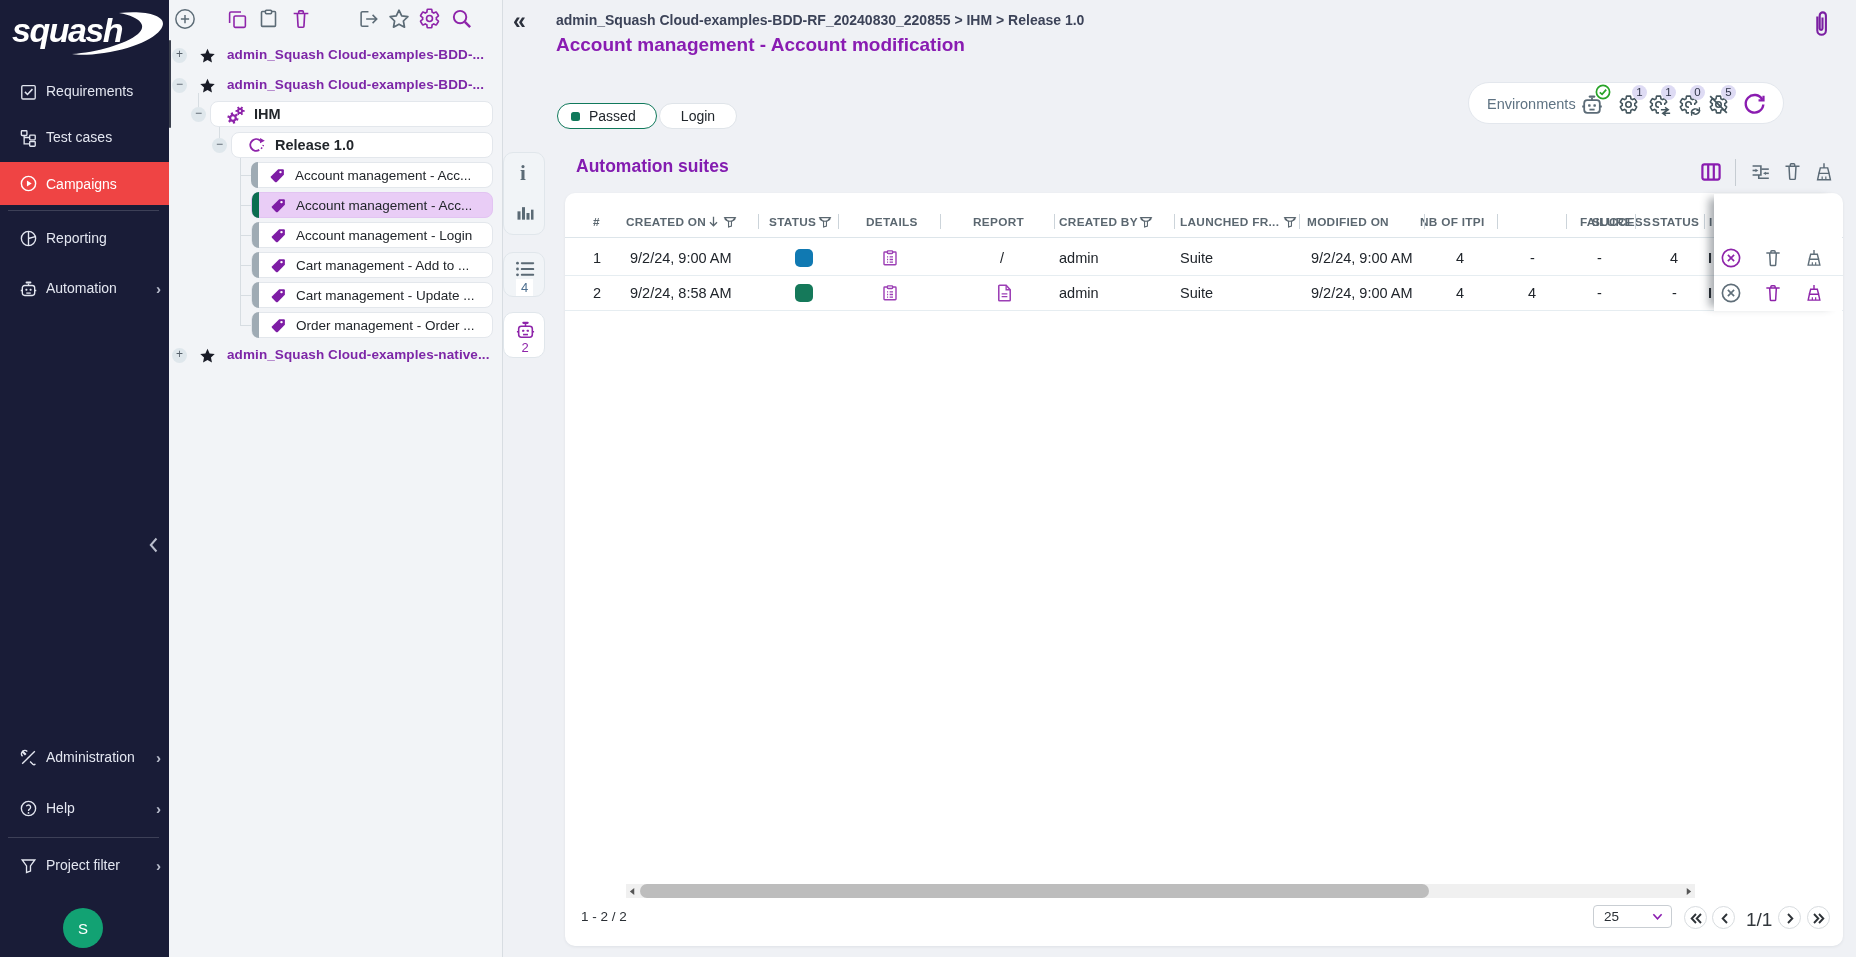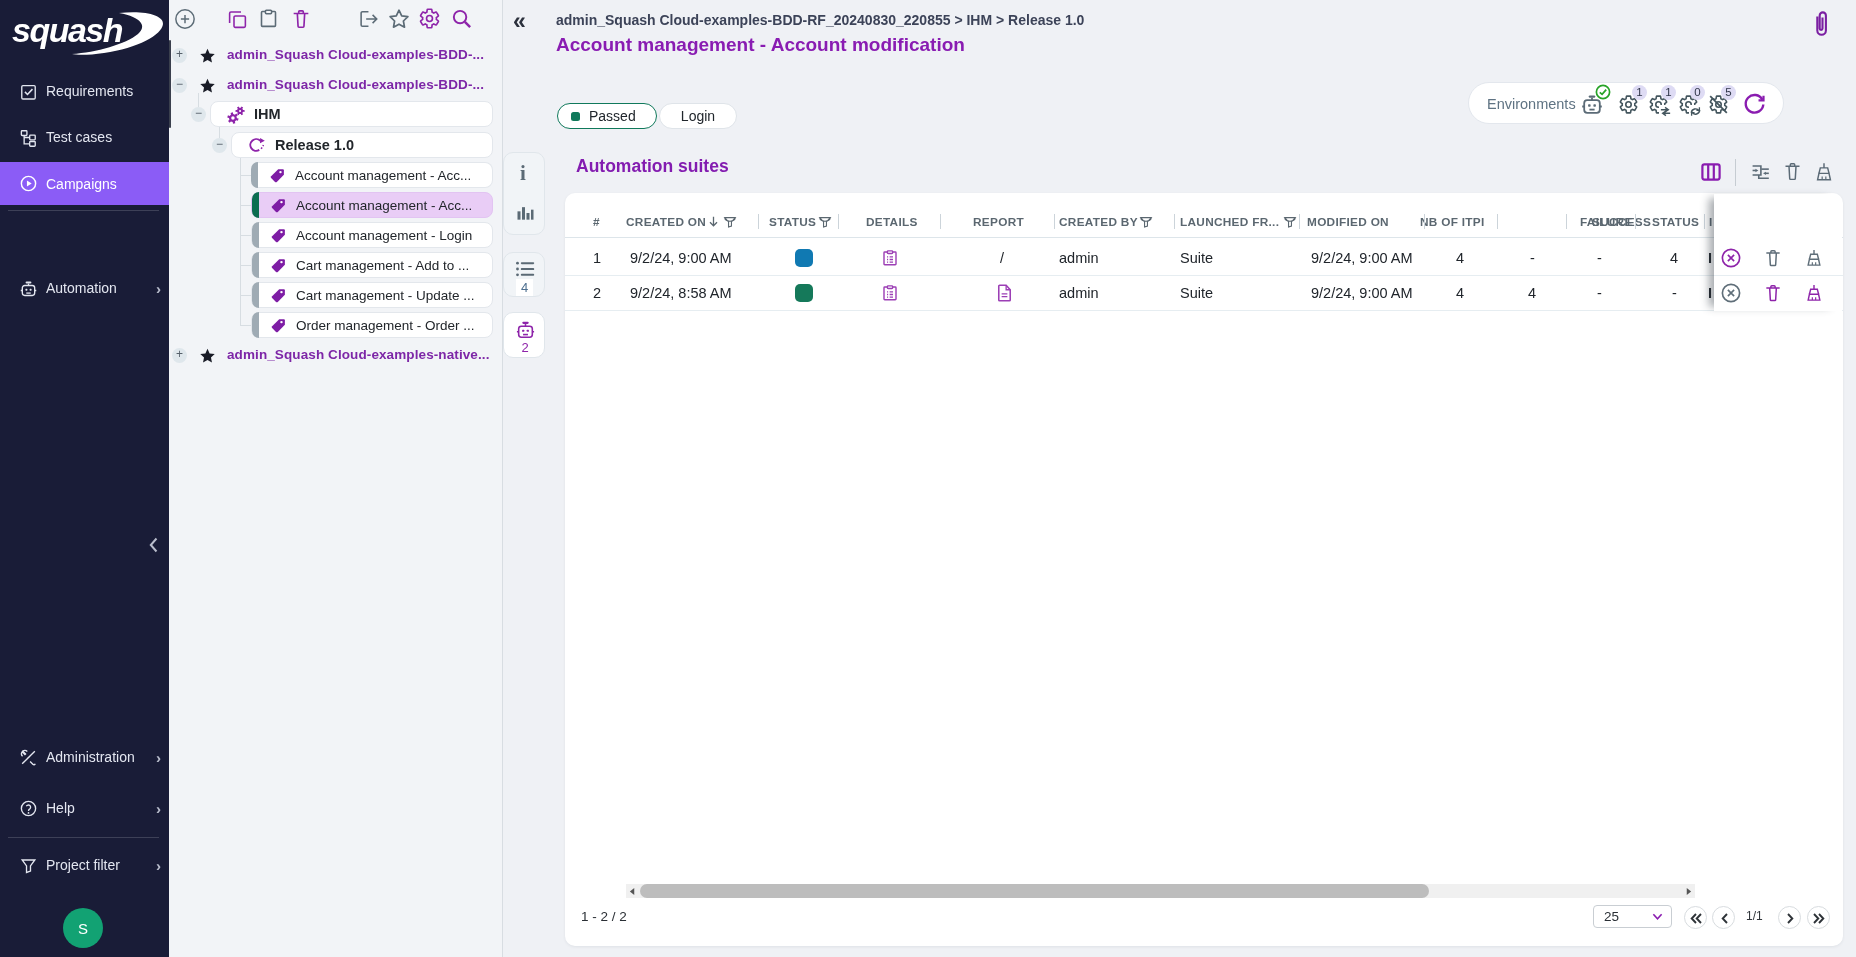--- a/index.html
+++ b/index.html
@@ -5,21 +5,21 @@
   * { margin:0; padding:0; box-sizing:border-box; }
   html,body { width:1856px; height:957px; overflow:hidden; font-family:"Liberation Sans", sans-serif; }
   body { position:relative; background:#eff1f5; }
   .abs { position:absolute; }
 
   
   #sidebar { position:absolute; left:0; top:0; width:169px; height:957px; background:#191c37; z-index:5; }
   .nav-item { position:absolute; left:0; width:169px; height:46px; display:flex; align-items:center; color:#e3e6f0; font-size:14px; }
   .nav-item .nico { width:19px; height:19px; margin-left:19px; flex:none; }
   .nav-item .nlabel { margin-left:8px; white-space:nowrap; }
-  .nav-item.active { background:#8b5cf6; color:#fff; }
+  .nav-item.active { background:#ef4444; color:#fff; }
   .nav-chev { position:absolute; right:8px; color:#b9bdcc; font-size:15px; font-weight:bold; }
   .nav-div { position:absolute; left:8px; width:151px; height:1px; background:rgba(255,255,255,0.16); }
   #avatar { position:absolute; left:63px; top:908px; width:40px; height:40px; border-radius:50%; background:#12a273; color:#fff; font-size:15px; display:flex; align-items:center; justify-content:center; }
 
   
   #tree { position:absolute; left:169px; top:0; width:334px; height:957px; background:#f2f4f7; border-right:1px solid #d8dde2; z-index:2; }
   .titem { position:absolute; height:26px; background:#fff; border:1px solid #e3e7ec; border-radius:8px; display:flex; align-items:center; }
   .ticon { flex:none; }
   .tlabel { font-size:13.5px; color:#22262b; white-space:nowrap; overflow:hidden; }
   .proj { position:absolute; font-size:13.5px; font-weight:bold; color:#7d26a7; white-space:nowrap; letter-spacing:0.1px; }
@@ -313,21 +313,21 @@
 <div class="pagcirc" style="left:1684px;top:906px">
     <svg style="margin:5px 0 0 4px" width="14" height="13" viewBox="0 0 14 13" fill="none" stroke="#2e3338" stroke-width="1.9">
       <path d="M7 2 L2.7 6.5 L7 11 M12 2 L7.7 6.5 L12 11"></path>
     </svg>
   </div>
 <div class="pagcirc" style="left:1712px;top:906px">
     <svg style="margin:5px 0 0 7px" width="9" height="13" viewBox="0 0 9 13" fill="none" stroke="#2e3338" stroke-width="1.9">
       <path d="M7 2 L2.7 6.5 L7 11"></path>
     </svg>
   </div>
-<div class="abs" style="left:1746px;top:909px;font-size:12px;color:#32373c">1/1</div>
+<div class="abs" style="left:1746px;top:909px;font-size:19px;color:#32373c">1/1</div>
 <div class="pagcirc" style="left:1778px;top:906px">
     <svg style="margin:5px 0 0 7px" width="9" height="13" viewBox="0 0 9 13" fill="none" stroke="#2e3338" stroke-width="1.9">
       <path d="M2 2 L6.3 6.5 L2 11"></path>
     </svg>
   </div>
 <div class="pagcirc" style="left:1807px;top:906px">
     <svg style="margin:5px 0 0 4px" width="14" height="13" viewBox="0 0 14 13" fill="none" stroke="#2e3338" stroke-width="1.9">
       <path d="M2 2 L6.3 6.5 L2 11 M7 2 L11.3 6.5 L7 11"></path>
     </svg>
   </div>
@@ -356,20 +356,27 @@
     <span class="nlabel">Requirements</span>
   </div>
   <div class="nav-item active" style="top:162px;height:43px">
     <svg class="nico" viewBox="0 0 24 24" fill="none" stroke="#fff" stroke-width="1.8">
         <circle cx="12" cy="12" r="9"></circle>
         <path d="M10 8.2 L16 12 L10 15.8 Z" fill="#fff" stroke="none"></path>
       </svg>
     <span class="nlabel">Campaigns</span>
   </div>
   <div class="nav-div" style="top:210px"></div>
+  <div class="nav-item" style="top:215px">
+    <svg class="nico" viewBox="0 0 24 24" fill="none" stroke="#e3e6f0" stroke-width="1.7">
+        <circle cx="12" cy="12" r="9"></circle>
+        <path d="M12 3 V21 M12 12 L20.5 9.5"></path>
+      </svg>
+    <span class="nlabel">Reporting</span>
+  </div>
   <div class="nav-item" style="top:265px">
     <svg class="nico" viewBox="0 0 24 24" fill="none" stroke="#e3e6f0" stroke-width="1.7">
         <rect x="4.2" y="8.2" width="15.6" height="12.6" rx="3"></rect>
         <path d="M12 8.2 V5.8"></path>
         <path d="M9.6 4.4 h4.8" stroke-width="2.6" stroke-linecap="round"></path>
         <path d="M2.2 14.5 h2 M19.8 14.5 h2"></path>
         <rect x="8.1" y="12.2" width="2.5" height="2.5" rx="0.7" fill="#e3e6f0" stroke="none"></rect>
         <rect x="13.4" y="12.2" width="2.5" height="2.5" rx="0.7" fill="#e3e6f0" stroke="none"></rect>
         <path d="M9.2 17.8 h5.6"></path>
       </svg>

